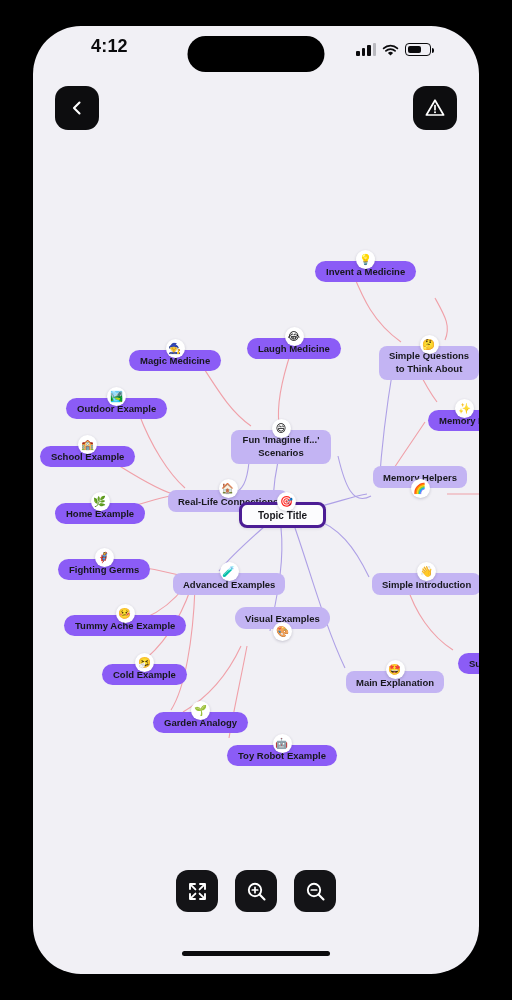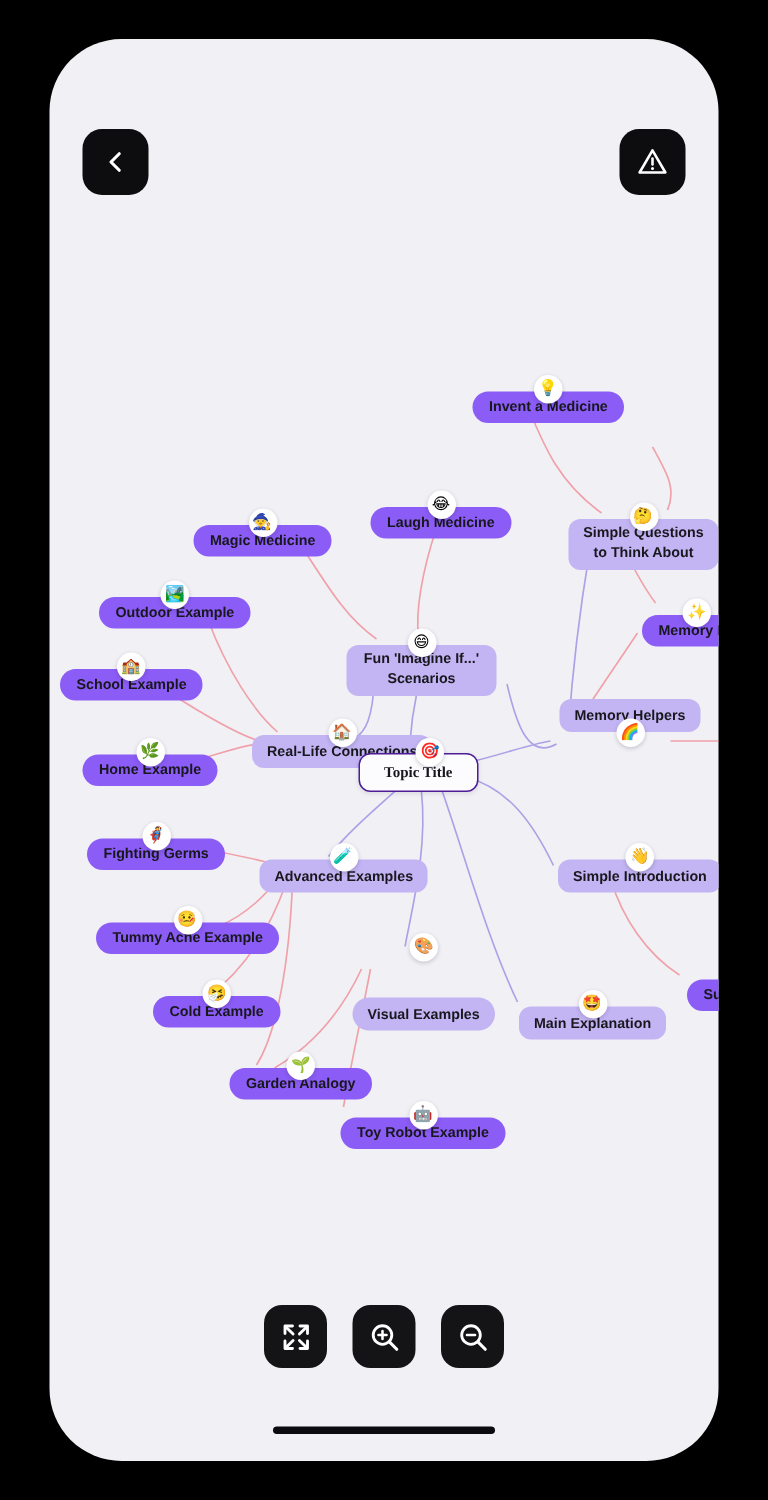--- a/index.html
+++ b/index.html
@@ -81,25 +81,24 @@
   }
   .node.pink{ background:#8b5cf6; font-size:9.5px; height:21px; padding:0 11px; }
   .node.purple{
     background:#c3b4f3; border-radius:8px;
     font-size:9.5px; height:22px; padding:0 10px;
   }
   .node.purple.two-line{
     height:34px; line-height:1.35; white-space:normal; width:100px; padding:0 8px;
   }
   .node.root{
-    background:#fcfcfe; border:1px solid #4c1d95; border-radius:8px;
+    background:#fcfcfe; border:3px solid #4c1d95; border-radius:8px;
     font-size:10px; height:26px; padding:0 16px;
     box-shadow:0 1px 3px rgba(40,35,70,.10);
     z-index:14;
-    font-family:Liberation Serif, serif;
   }
   .badge{
     position:absolute;
     width:19px; height:19px; border-radius:50%;
     background:#fff; box-shadow:0 1px 3px rgba(40,35,70,.22);
     display:flex; align-items:center; justify-content:center;
     font-size:10.5px; line-height:1;
     z-index:16;
     font-family:"DejaVu Sans", sans-serif;
   }
@@ -117,20 +116,42 @@
     bottom:18px; width:148px; height:5px;
     background:#0b0b0d; border-radius:3px; z-index:30;
   }
 </style>
 </head>
 <body>
 
 <div id="phone-frame">
   <div id="screen">
 
+    <div id="status-bar">
+      <div id="status-time">4:12</div>
+      <div id="dynamic-island"></div>
+      <div id="status-right">
+        <span class="sig-bars">
+            <i></i>
+            <i></i>
+            <i></i>
+            <i></i>
+          </span>
+        <span class="wifi">
+          <svg width="17" height="13" viewBox="0 0 17 13">
+            <path d="M8.5 11.6 5.9 8.9a3.8 3.8 0 0 1 5.2 0z" fill="#0b0b0d"></path>
+            <path d="M3.9 6.9a6.6 6.6 0 0 1 9.2 0" stroke="#0b0b0d" stroke-width="1.7" fill="none" stroke-linecap="round"></path>
+            <path d="M1.6 4.4a9.9 9.9 0 0 1 13.8 0" stroke="#0b0b0d" stroke-width="1.7" fill="none" stroke-linecap="round"></path>
+          </svg>
+        </span>
+        <span class="battery">
+            <b></b>
+          </span>
+      </div>
+    </div>
 
     <div class="sq-btn" id="back-button">
       <svg width="18" height="18" viewBox="0 0 18 18">
         <path d="M11.5 3.5 6 9l5.5 5.5" stroke="#fff" stroke-width="2.1" fill="none" stroke-linecap="round" stroke-linejoin="round"></path>
       </svg>
     </div>
     <div class="sq-btn" id="warning-button">
       <svg width="22" height="22" viewBox="0 0 22 22">
         <path d="M11 3.2 19.6 18H2.4z" stroke="#fff" stroke-width="1.7" fill="none" stroke-linejoin="round"></path>
         <path d="M11 8.6v4.1" stroke="#fff" stroke-width="1.7" stroke-linecap="round"></path>
@@ -233,21 +254,21 @@
           </div>
           <div class="badge" style="left: 186.5px; top: 536px;">🧪</div>
           <div class="node purple" style="left: 339px; top: 547px;">
             <span>Simple Introduction</span>
           </div>
           <div class="badge" style="left: 384px; top: 536px;">👋</div>
           <div class="node pink" style="left: 31px; top: 589px;">
             <span>Tummy Ache Example</span>
           </div>
           <div class="badge" style="left: 82.5px; top: 578px;">🤒</div>
-          <div class="node purple" style="left: 202px; top: 639px; border-radius: 11px;">
+          <div class="node purple" style="left: 202px; top: 581px; border-radius: 11px;">
             <span>Visual Examples</span>
           </div>
           <div class="badge" style="left: 240px; top: 596px;">🎨</div>
           <div class="node pink" style="left: 425px; top: 627px;">
             <span>Superhero A</span>
           </div>
           <div class="node pink" style="left: 69px; top: 638px;">
             <span>Cold Example</span>
           </div>
           <div class="badge" style="left: 102px; top: 627px;">🤧</div>

